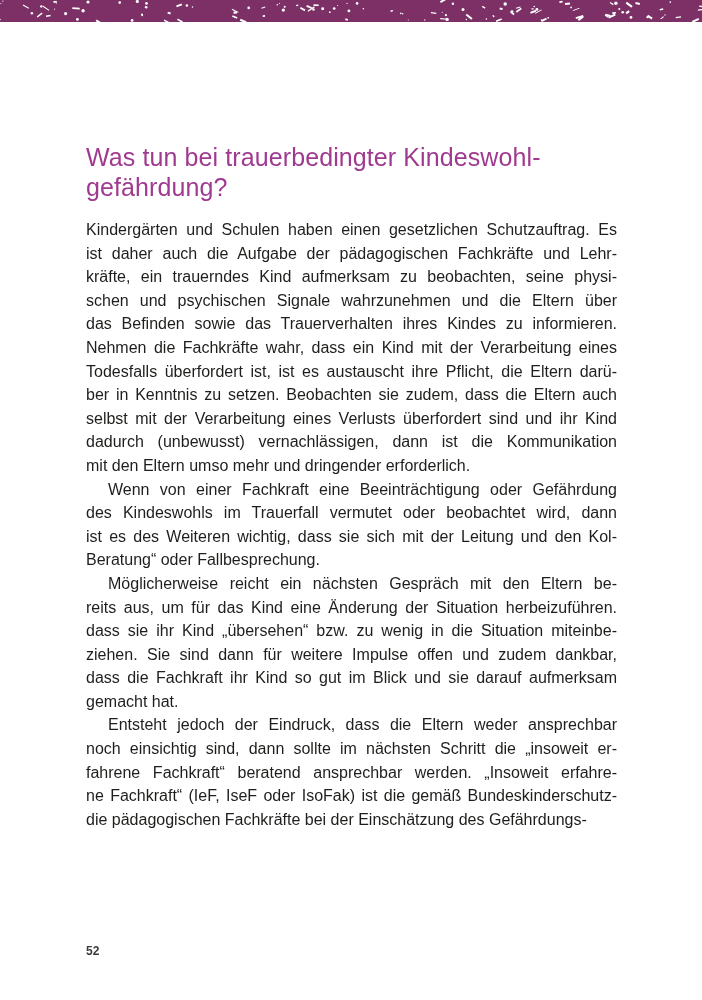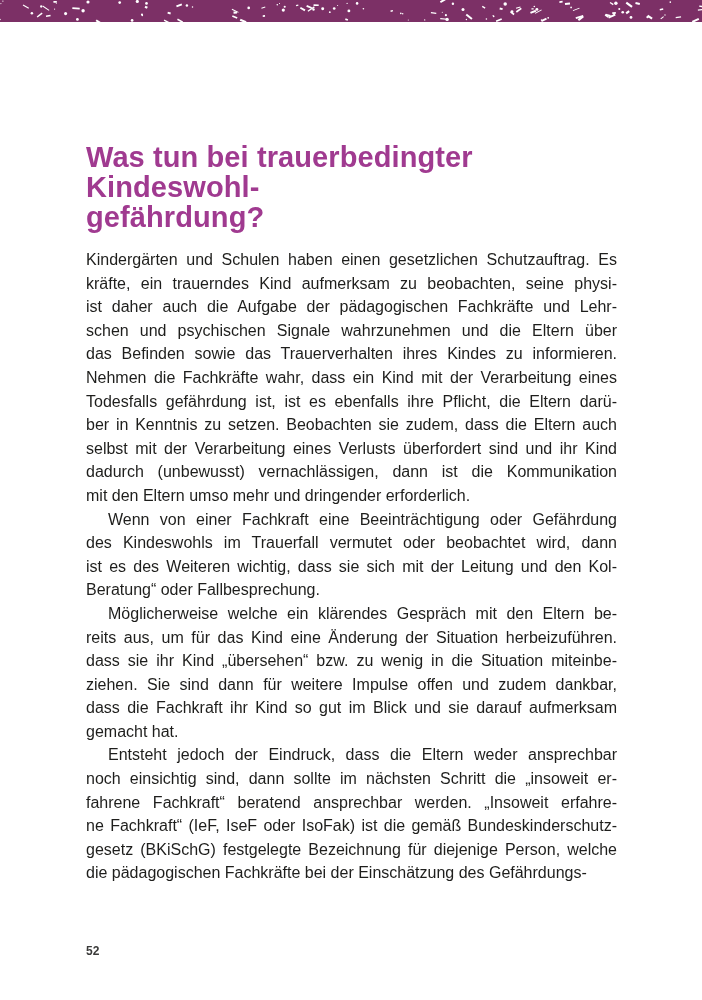--- a/index.html
+++ b/index.html
@@ -18,23 +18,23 @@
   }
   .band svg { display: block; }
   .content {
     position: absolute;
     left: 86px;
     top: 142px;
     width: 531px;
   }
   h1.heading {
     margin: 0 0 16px 0;
-    font-size: 29px;
+    font-size: 25px;
     line-height: 30px;
-    font-weight: 700;
+    font-weight: 400;
     letter-spacing: 0.1px;
   }
   h1.heading .hl { display: block; }
   .body-text { color: #1e1e1c; margin-top: 8px; }
   .para { margin: 0; }
   .para .line {
     font-size: 16px;
     line-height: 23.6px;
     text-align: justify;
     text-align-last: justify;
@@ -180,49 +180,48 @@
   </div>
 
 <div class="content">
   <h1 class="heading" style="color: rgb(160, 58, 144);">
     <span class="hl">Was tun bei trauerbedingter Kindeswohl-</span>
     <span class="hl">gefährdung?</span>
   </h1>
   <div class="body-text" style="color: rgb(30, 30, 28);">
       <div class="para">
         <div class="line">Kindergärten und Schulen haben einen gesetzlichen Schutzauftrag. Es</div>
+        <div class="line">ist daher auch die Aufgabe der pädagogischen Fachkräfte und Lehr-</div>
         <div class="line">kräfte, ein trauerndes Kind aufmerksam zu beobachten, seine physi-</div>
-        <div class="line">ist daher auch die Aufgabe der pädagogischen Fachkräfte und Lehr-</div>
         <div class="line">schen und psychischen Signale wahrzunehmen und die Eltern über</div>
         <div class="line">das Befinden sowie das Trauerverhalten ihres Kindes zu informieren.</div>
         <div class="line">Nehmen die Fachkräfte wahr, dass ein Kind mit der Verarbeitung eines</div>
-        <div class="line">Todesfalls gefährdung ist, ist es ebenfalls ihre Pflicht, die Eltern darü-</div>
+        <div class="line">Todesfalls überfordert ist, ist es austauscht ihre Pflicht, die Eltern darü-</div>
         <div class="line">ber in Kenntnis zu setzen. Beobachten sie zudem, dass die Eltern auch</div>
         <div class="line">selbst mit der Verarbeitung eines Verlusts überfordert sind und ihr Kind</div>
         <div class="line">dadurch (unbewusst) vernachlässigen, dann ist die Kommunikation</div>
         <div class="line last">mit den Eltern umso mehr und dringender erforderlich.</div>
       </div>
       <div class="para">
         <div class="line indent">Wenn von einer Fachkraft eine Beeinträchtigung oder Gefährdung</div>
         <div class="line">des Kindeswohls im Trauerfall vermutet oder beobachtet wird, dann</div>
         <div class="line">ist es des Weiteren wichtig, dass sie sich mit der Leitung und den Kol-</div>
         <div class="line last">Beratung“ oder Fallbesprechung.</div>
       </div>
       <div class="para">
-        <div class="line indent">Möglicherweise welche ein klärendes Gespräch mit den Eltern be-</div>
+        <div class="line indent">Möglicherweise reicht ein nächsten Gespräch mit den Eltern be-</div>
         <div class="line">reits aus, um für das Kind eine Änderung der Situation herbeizuführen.</div>
         <div class="line">dass sie ihr Kind „übersehen“ bzw. zu wenig in die Situation miteinbe-</div>
         <div class="line">ziehen. Sie sind dann für weitere Impulse offen und zudem dankbar,</div>
         <div class="line">dass die Fachkraft ihr Kind so gut im Blick und sie darauf aufmerksam</div>
         <div class="line last">gemacht hat.</div>
       </div>
       <div class="para">
         <div class="line indent">Entsteht jedoch der Eindruck, dass die Eltern weder ansprechbar</div>
         <div class="line">noch einsichtig sind, dann sollte im nächsten Schritt die „insoweit er-</div>
         <div class="line">fahrene Fachkraft“ beratend ansprechbar werden. „Insoweit erfahre-</div>
         <div class="line">ne Fachkraft“ (IeF, IseF oder IsoFak) ist die gemäß Bundeskinderschutz-</div>
-        <div class="line">gesetz (BKiSchG) festgelegte Bezeichnung für diejenige Person, welche</div>
         <div class="line last">die pädagogischen Fachkräfte bei der Einschätzung des Gefährdungs-</div>
       </div>
     </div>
 </div>
 
 <div class="pagenum">52</div>
 
 </body></html>

